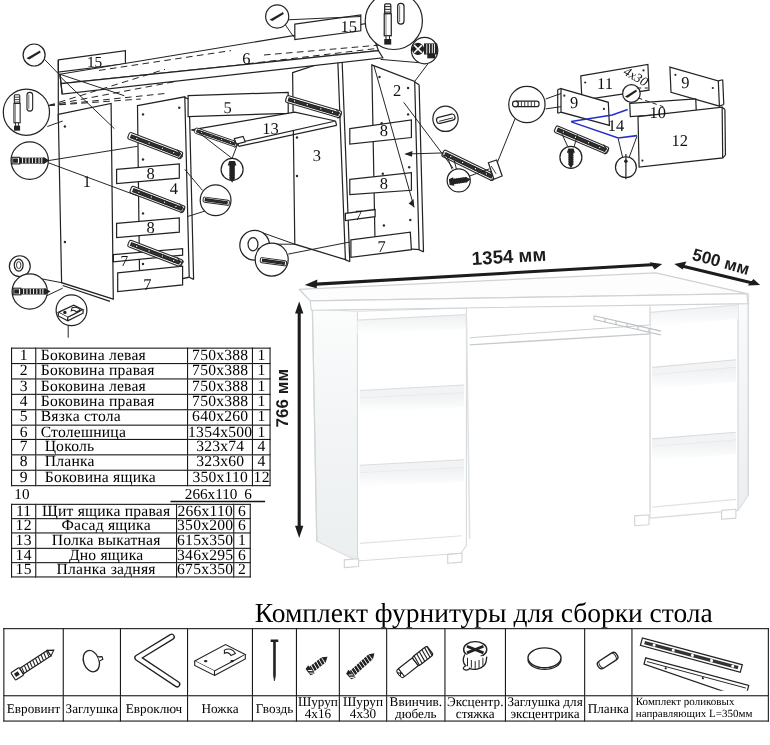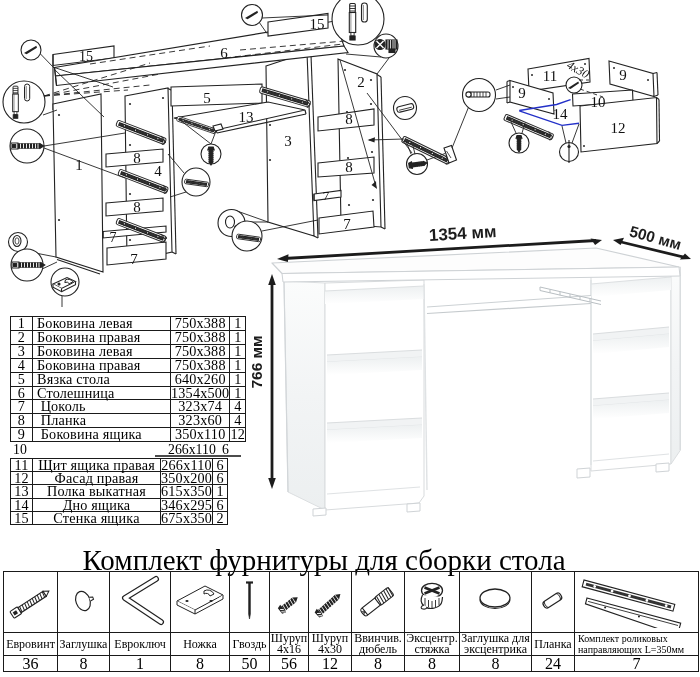--- a/index.html
+++ b/index.html
@@ -14,21 +14,21 @@
 #pt2 td{border:1px solid #1a1a1a;padding:0;height:12.2px;line-height:12.2px;white-space:nowrap;}
 .cnum{width:21px;text-align:center;}
 .cname{width:133px;text-align:left;padding-left:4px!important;}
 .csize{width:50px;text-align:center;}
 .cqty{width:15px;text-align:center;}
 .cname2{width:127px;text-align:center;}
 .csize2{width:50px;text-align:center;}
 .cqty2{width:14px;text-align:center;}
 #row10{position:absolute;left:10px;top:442px;width:240px;height:15px;font-size:13.8px;line-height:15px;white-space:nowrap;}
 #row10 span{position:absolute;top:0;}
-#title{position:absolute;left:0;top:544px;width:648px;text-align:center;font-size:29px;}
+#title{position:absolute;left:0;top:544px;width:648px;text-align:right;font-size:25px;}
 
 #hw{position:absolute;left:3px;top:571px;font-size:12px;table-layout:fixed;}
 #hw td{border:1px solid #1a1a1a;padding:0;text-align:center;vertical-align:middle;overflow:hidden;}
 #hw .irow td{height:55px;}
 #hw .nrow td{height:22px;line-height:11px;font-size:12px;}
 #hw .qrow td{height:15px;font-size:16px;line-height:15px;}
 </style>
 </head>
 <body>
 <div id="page">
@@ -515,39 +515,39 @@
 <table id="pt2">
 <tbody>
         <tr>
           <td class="cnum">11</td>
           <td class="cname2">Щит ящика правая</td>
           <td class="csize2">266x110</td>
           <td class="cqty2">6</td>
         </tr>
 <tr>
           <td class="cnum">12</td>
-          <td class="cname2">Фасад правая</td>
+          <td class="cname2">Фасад ящика</td>
           <td class="csize2">350x200</td>
           <td class="cqty2">6</td>
         </tr>
 <tr>
           <td class="cnum">13</td>
           <td class="cname2">Полка выкатная</td>
           <td class="csize2">615x350</td>
           <td class="cqty2">1</td>
         </tr>
 <tr>
           <td class="cnum">14</td>
           <td class="cname2">Дно ящика</td>
           <td class="csize2">346x295</td>
           <td class="cqty2">6</td>
         </tr>
 <tr>
           <td class="cnum">15</td>
-          <td class="cname2">Стенка ящика</td>
+          <td class="cname2">Планка задняя</td>
           <td class="csize2">675x350</td>
           <td class="cqty2">2</td>
         </tr>
 </tbody>
     </table>
 
 <div id="title">Комплект фурнитуры для сборки стола</div>
 
 <table id="hw">
 <tbody>
@@ -688,29 +688,15 @@
 <td>Ножка</td>
 <td>Гвоздь</td>
 <td>Шуруп<br>4x16</td>
 <td>Шуруп<br>4x30</td>
 <td>Ввинчив.<br>дюбель</td>
 <td>Эксцентр.<br>стяжка</td>
 <td>Заглушка для<br>эксцентрика</td>
 <td>Планка</td>
 <td style="text-align:left;padding-left:3px;font-size:10px;white-space:nowrap">Комплект роликовых<br>направляющих L=350мм</td>
 </tr>
-<tr class="qrow">
-<td>36</td>
-          <td>8</td>
-          <td>1</td>
-          <td>8</td>
-          <td>50</td>
-          <td>56</td>
-          <td>12</td>
-          <td>8</td>
-          <td>8</td>
-          <td>8</td>
-          <td>24</td>
-          <td>7</td>
-</tr>
 </tbody>
     </table>
 </div>
 
 </body></html>

